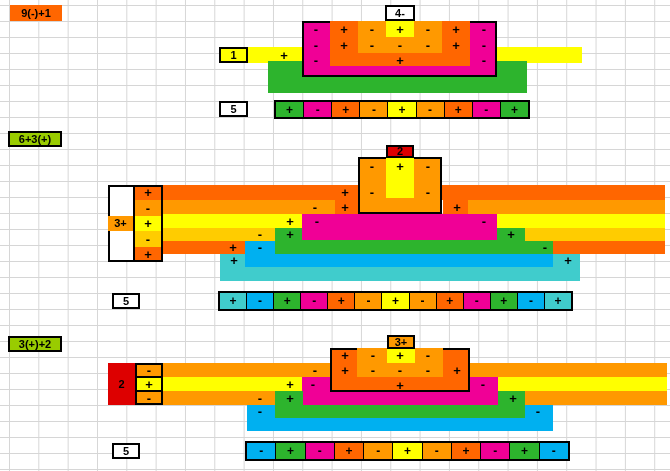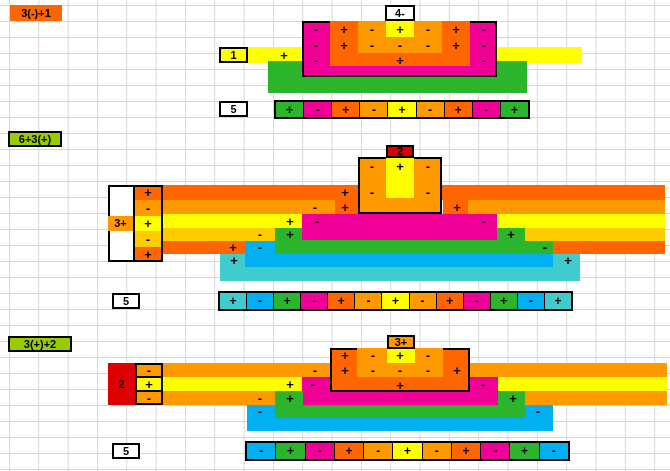--- a/index.html
+++ b/index.html
@@ -25,21 +25,21 @@
 </head>
 <body>
 
 <div id="sheet">
     <div class="rect" style="left: 248px; top: 47px; width: 334px; height: 16px; background: rgb(255, 255, 0);"></div>
     <div class="rect" style="left: 268px; top: 61px; width: 259px; height: 32px; background: rgb(45, 180, 45);"></div>
     <div class="rect bordered" style="left: 302px; top: 21px; width: 195px; height: 56px; background: rgb(240, 0, 150);"></div>
     <div class="rect" style="left: 330px; top: 21px; width: 140px; height: 45px; background: rgb(255, 102, 0);"></div>
     <div class="rect" style="left: 358px; top: 21px; width: 84px; height: 32px; background: rgb(255, 153, 0);"></div>
     <div class="rect" style="left: 386px; top: 21px; width: 28px; height: 16px; background: rgb(255, 255, 0);"></div>
-    <div class="cellbox" style="left: 10px; top: 5px; width: 52px; height: 16px; background: rgb(255, 102, 0);">3(-)+1</div>
+    <div class="cellbox" style="left: 10px; top: 5px; width: 52px; height: 16px; background: rgb(255, 102, 0);">9(-)+1</div>
     <div class="cellbox bordered" style="left: 385px; top: 5px; width: 30px; height: 16px; background: rgb(255, 255, 255);">4-</div>
     <div class="cellbox bordered" style="left: 219px; top: 47px; width: 29px; height: 16px; background: rgb(255, 255, 0);">1</div>
     <div class="cellbox bordered" style="left: 219px; top: 101px; width: 29px; height: 16px; background: rgb(255, 255, 255);">5</div>
     <span class="sign" style="left: 284px; top: 55px;">+</span>
     <span class="sign" style="left: 316px; top: 29px;">-</span>
     <span class="sign" style="left: 344px; top: 29px;">+</span>
     <span class="sign" style="left: 372px; top: 29px;">-</span>
     <span class="sign" style="left: 400px; top: 29px;">+</span>
     <span class="sign" style="left: 428px; top: 29px;">-</span>
     <span class="sign" style="left: 456px; top: 29px;">+</span>
@@ -148,21 +148,21 @@
     <div class="rect bordered" style="left: 330px; top: 348px; width: 140px; height: 44px; background: rgb(255, 102, 0);"></div>
     <div class="rect" style="left: 357px; top: 348px; width: 86px; height: 29px; background: rgb(255, 153, 0);"></div>
     <div class="rect" style="left: 387px; top: 348px; width: 28px; height: 15px; background: rgb(255, 255, 0);"></div>
     <div class="rect" style="left: 135px; top: 363px; width: 28px; height: 14px; background: rgb(255, 153, 0);"></div>
     <div class="rect" style="left: 135px; top: 377px; width: 28px; height: 14px; background: rgb(255, 255, 0);"></div>
     <div class="rect" style="left: 135px; top: 391px; width: 28px; height: 14px; background: rgb(255, 153, 0);"></div>
     <div class="rect" style="left: 135px; top: 363px; width: 2px; height: 42px; background: rgb(0, 0, 0);"></div>
     <div class="rect" style="left: 137px; top: 376px; width: 26px; height: 2px; background: rgb(0, 0, 0);"></div>
     <div class="rect" style="left: 137px; top: 390px; width: 26px; height: 2px; background: rgb(0, 0, 0);"></div>
     <div class="frame" style="left: 108px; top: 363px; width: 55px; height: 42px;"></div>
-    <div class="cellbox bordered" style="left: 8px; top: 336px; width: 64px; height: 16px; background: rgb(153, 204, 0);">3(+)+2</div>
+    <div class="cellbox bordered" style="left: 8px; top: 336px; width: 54px; height: 16px; background: rgb(153, 204, 0);">3(+)+2</div>
     <div class="cellbox bordered" style="left: 387px; top: 335px; width: 28px; height: 14px; background: rgb(255, 153, 0);">3+</div>
     <div class="cellbox" style="left: 108px; top: 363px; width: 27px; height: 42px; background: rgb(221, 0, 0);">2</div>
     <div class="cellbox bordered" style="left: 112px; top: 443px; width: 28px; height: 16px; background: rgb(255, 255, 255);">5</div>
     <span class="sign" style="left: 149px; top: 370px;">-</span>
     <span class="sign" style="left: 149px; top: 384px;">+</span>
     <span class="sign" style="left: 149px; top: 398px;">-</span>
     <span class="sign" style="left: 315px; top: 370px;">-</span>
     <span class="sign" style="left: 290px; top: 384px;">+</span>
     <span class="sign" style="left: 313px; top: 384px;">-</span>
     <span class="sign" style="left: 483px; top: 384px;">-</span>

